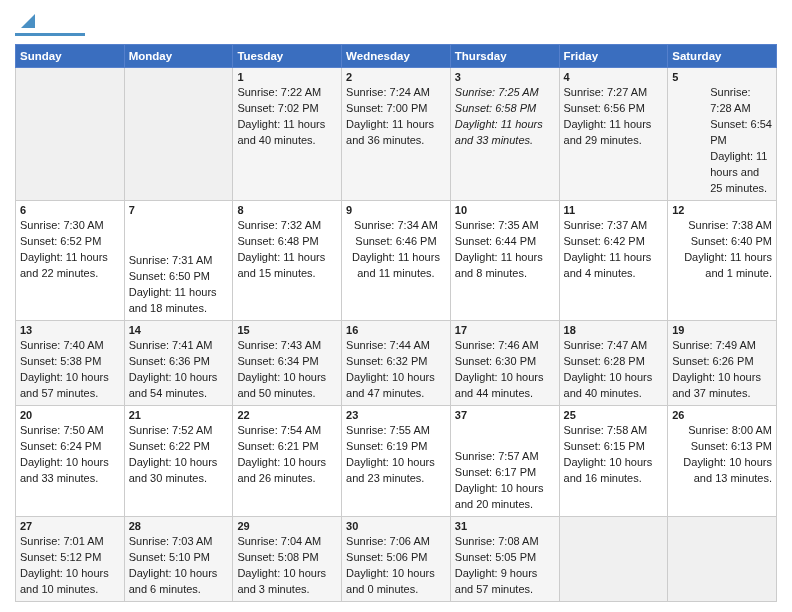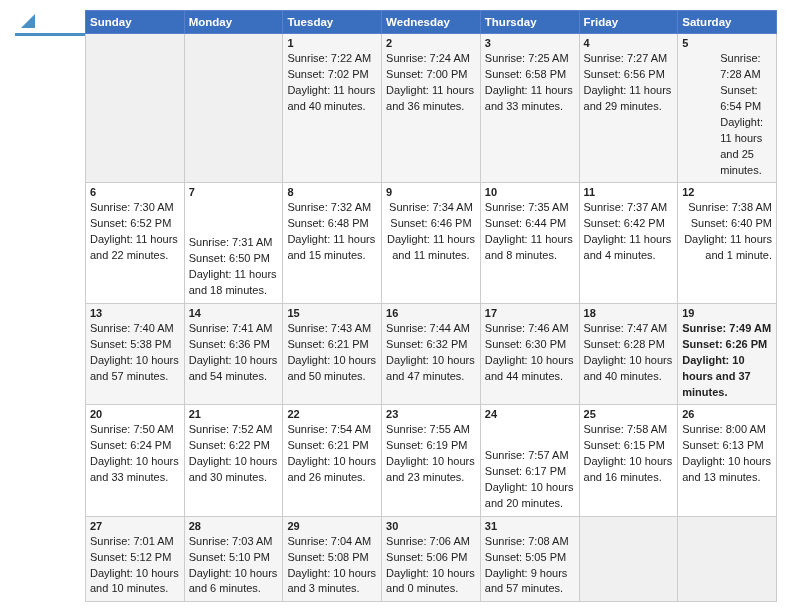--- a/index.html
+++ b/index.html
@@ -8,21 +8,21 @@
       height: 612px;
       font-family: Arial, sans-serif;
       background: #fff;
       overflow: hidden;
     }
     .page {
       width: 792px;
       height: 612px;
       padding: 10px 15px 10px 15px;
       display: flex;
-      flex-direction: row;
+      flex-direction: column;
     }
     .header {
       display: flex;
       justify-content: space-between;
       align-items: flex-start;
       margin-bottom: 8px;
     }
     .logo {
       display: flex;
       flex-direction: column;
@@ -141,21 +141,21 @@
 Daylight: 11 hours and 40 minutes.</div>
           </td>
           <td>
             <span class="day-number">2</span>
             <div class="day-info" style="white-space: pre-line;">Sunrise: 7:24 AM
 Sunset: 7:00 PM
 Daylight: 11 hours and 36 minutes.</div>
           </td>
           <td>
             <span class="day-number">3</span>
-            <div class="day-info" style="white-space: pre-line;">Sunrise: 7:25 AM
+            <div class="day-info" style="white-space: pre-line; font-style: italic;">Sunrise: 7:25 AM
 Sunset: 6:58 PM
 Daylight: 11 hours and 33 minutes.</div>
           </td>
           <td>
             <span class="day-number">4</span>
             <div class="day-info" style="white-space: pre-line;">Sunrise: 7:27 AM
 Sunset: 6:56 PM
 Daylight: 11 hours and 29 minutes.</div>
           </td>
           <td>
@@ -218,21 +218,21 @@
           </td>
           <td>
             <span class="day-number">14</span>
             <div class="day-info" style="white-space: pre-line;">Sunrise: 7:41 AM
 Sunset: 6:36 PM
 Daylight: 10 hours and 54 minutes.</div>
           </td>
           <td>
             <span class="day-number">15</span>
             <div class="day-info" style="white-space: pre-line;">Sunrise: 7:43 AM
-Sunset: 6:21 PM
+Sunset: 6:34 PM
 Daylight: 10 hours and 50 minutes.</div>
           </td>
           <td>
             <span class="day-number">16</span>
             <div class="day-info" style="white-space: pre-line;">Sunrise: 7:44 AM
 Sunset: 6:32 PM
 Daylight: 10 hours and 47 minutes.</div>
           </td>
           <td>
             <span class="day-number">17</span>
@@ -241,21 +241,21 @@
 Daylight: 10 hours and 44 minutes.</div>
           </td>
           <td>
             <span class="day-number">18</span>
             <div class="day-info" style="white-space: pre-line;">Sunrise: 7:47 AM
 Sunset: 6:28 PM
 Daylight: 10 hours and 40 minutes.</div>
           </td>
           <td>
             <span class="day-number">19</span>
-            <div class="day-info" style="white-space: pre-line; font-weight: bold;">Sunrise: 7:49 AM
+            <div class="day-info" style="white-space: pre-line;">Sunrise: 7:49 AM
 Sunset: 6:26 PM
 Daylight: 10 hours and 37 minutes.</div>
           </td>
         </tr>
         <tr>
           <td>
             <span class="day-number">20</span>
             <div class="day-info" style="white-space: pre-line;">Sunrise: 7:50 AM
 Sunset: 6:24 PM
 Daylight: 10 hours and 33 minutes.</div>
@@ -272,34 +272,34 @@
 Sunset: 6:21 PM
 Daylight: 10 hours and 26 minutes.</div>
           </td>
           <td>
             <span class="day-number">23</span>
             <div class="day-info" style="white-space: pre-line;">Sunrise: 7:55 AM
 Sunset: 6:19 PM
 Daylight: 10 hours and 23 minutes.</div>
           </td>
           <td>
-            <span class="day-number">24</span>
+            <span class="day-number">37</span>
             <div class="day-info" style="white-space: pre-line; margin-top: 28px;">Sunrise: 7:57 AM
 Sunset: 6:17 PM
 Daylight: 10 hours and 20 minutes.</div>
           </td>
           <td>
             <span class="day-number">25</span>
             <div class="day-info" style="white-space: pre-line;">Sunrise: 7:58 AM
 Sunset: 6:15 PM
 Daylight: 10 hours and 16 minutes.</div>
           </td>
           <td>
             <span class="day-number">26</span>
-            <div class="day-info" style="white-space: pre-line;">Sunrise: 8:00 AM
+            <div class="day-info" style="white-space: pre-line; text-align: right;">Sunrise: 8:00 AM
 Sunset: 6:13 PM
 Daylight: 10 hours and 13 minutes.</div>
           </td>
         </tr>
         <tr>
           <td>
             <span class="day-number">27</span>
             <div class="day-info" style="white-space: pre-line;">Sunrise: 7:01 AM
 Sunset: 5:12 PM
 Daylight: 10 hours and 10 minutes.</div>

